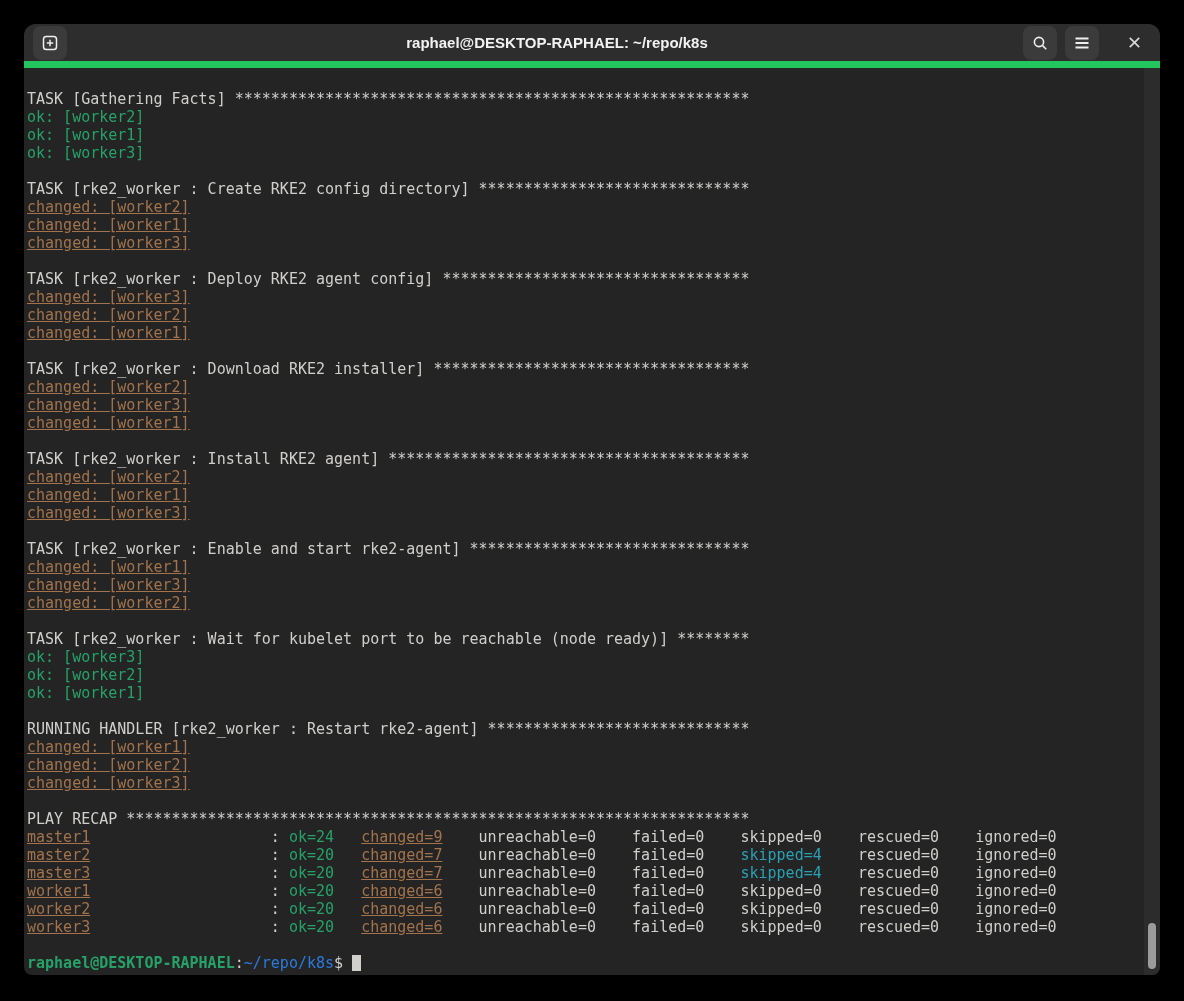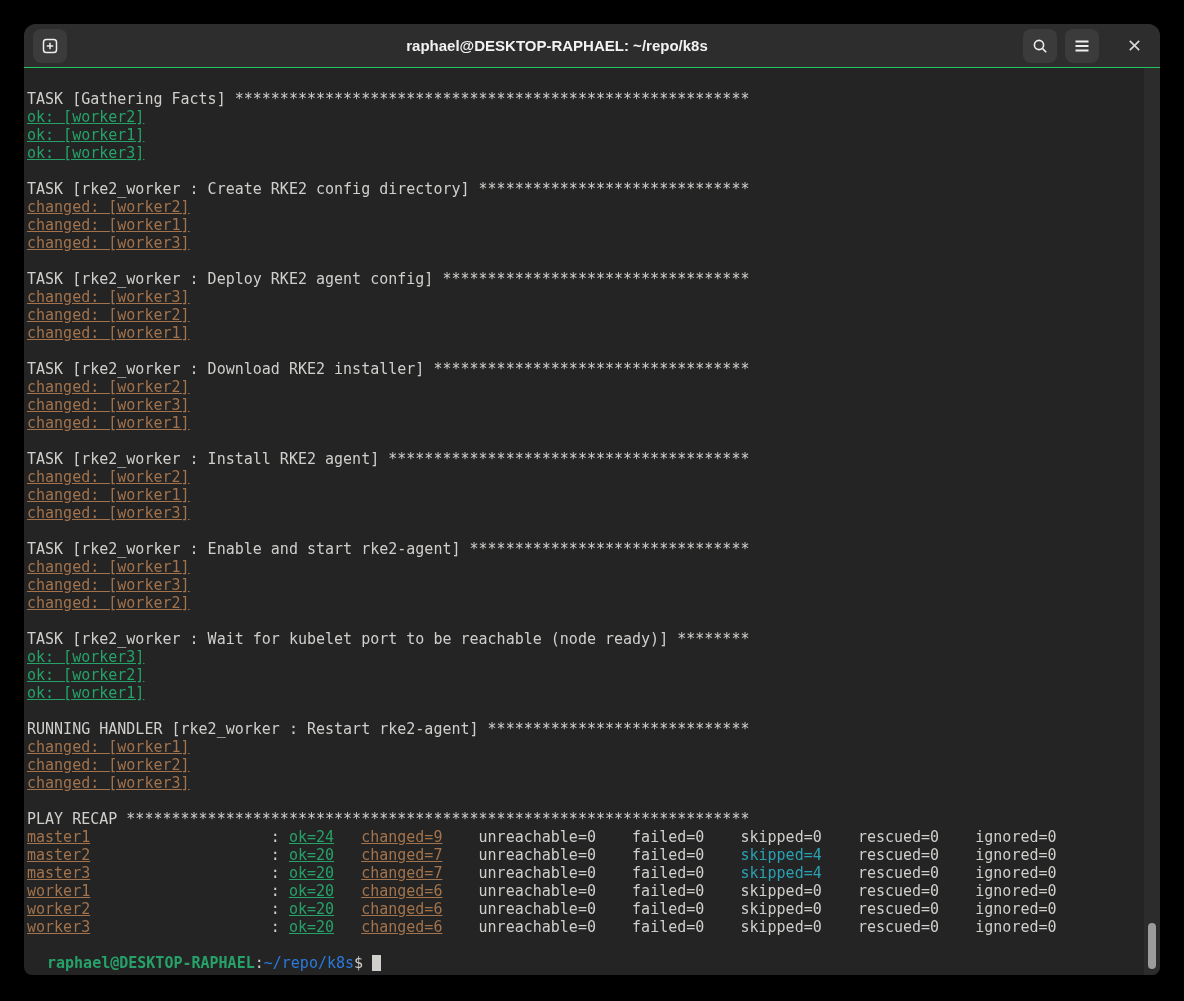--- a/index.html
+++ b/index.html
@@ -7,21 +7,21 @@
     width:1184px; height:1001px; background:#000; overflow:hidden;
     font-family:"Liberation Sans", sans-serif;
   }
   .window {
     position:absolute; left:24px; top:24px; width:1136px; height:951px;
     background:var(--background,#242424);
     border-radius:12px 12px 8px 8px; overflow:hidden;
   }
   .headerbar {
     position:relative; height:44px; background:var(--headerbar,#2d2d2d);
-    border-bottom:1px solid #22c55e; box-sizing:border-box;
+    border-bottom:7px solid #22c55e; box-sizing:border-box;
     display:flex; align-items:center; padding:0 9px;
   }
   .hb-title {
     position:absolute; left:60px; right:130px; text-align:center;
     color:#f2f2f2; font-size:15px; font-weight:700;
     white-space:nowrap; overflow:hidden; pointer-events:none;
   }
   .hb-btn {
     width:34px; height:34px; border-radius:8px; background:#3b3b3b;
     display:flex; align-items:center; justify-content:center; flex:0 0 auto;
@@ -32,25 +32,25 @@
   .hb-btn svg { display:block; }
 
   .screen {
     position:absolute; top:44px; left:0; right:0; bottom:0;
     padding:22px 0 0 3px; box-sizing:border-box;
     font-family:"DejaVu Sans Mono", monospace;
     font-size:15px; line-height:18px; white-space:pre;
     color:var(--foreground,#d0cfcc);
   }
   .line { height:18px; }
-  .g  { color:var(--green,#26a269);text-decoration:underline; }
+  .g  { color:var(--green,#26a269); }
   .o  { color:var(--yellow,#a2734c);text-decoration:underline; }
   .c  { color:var(--cyan,#2aa1b3); }
   .b  { color:var(--blue,#2a7bde); font-weight:400; }
-  .gb { color:var(--green,#26a269); font-weight:700;margin-left:20px; }
+  .gb { color:var(--green,#26a269); font-weight:700; }
   .cursor {
     display:inline-block; width:9px; height:16px;
     background:var(--foreground,#d0cfcc); vertical-align:-3px;
   }
   .sb-track {
     position:absolute; top:44px; bottom:0; right:0; width:16px;
     background:#2c2c2c;
   }
   .sb-thumb {
     position:absolute; right:4px; bottom:6px; width:8px; height:46px;

